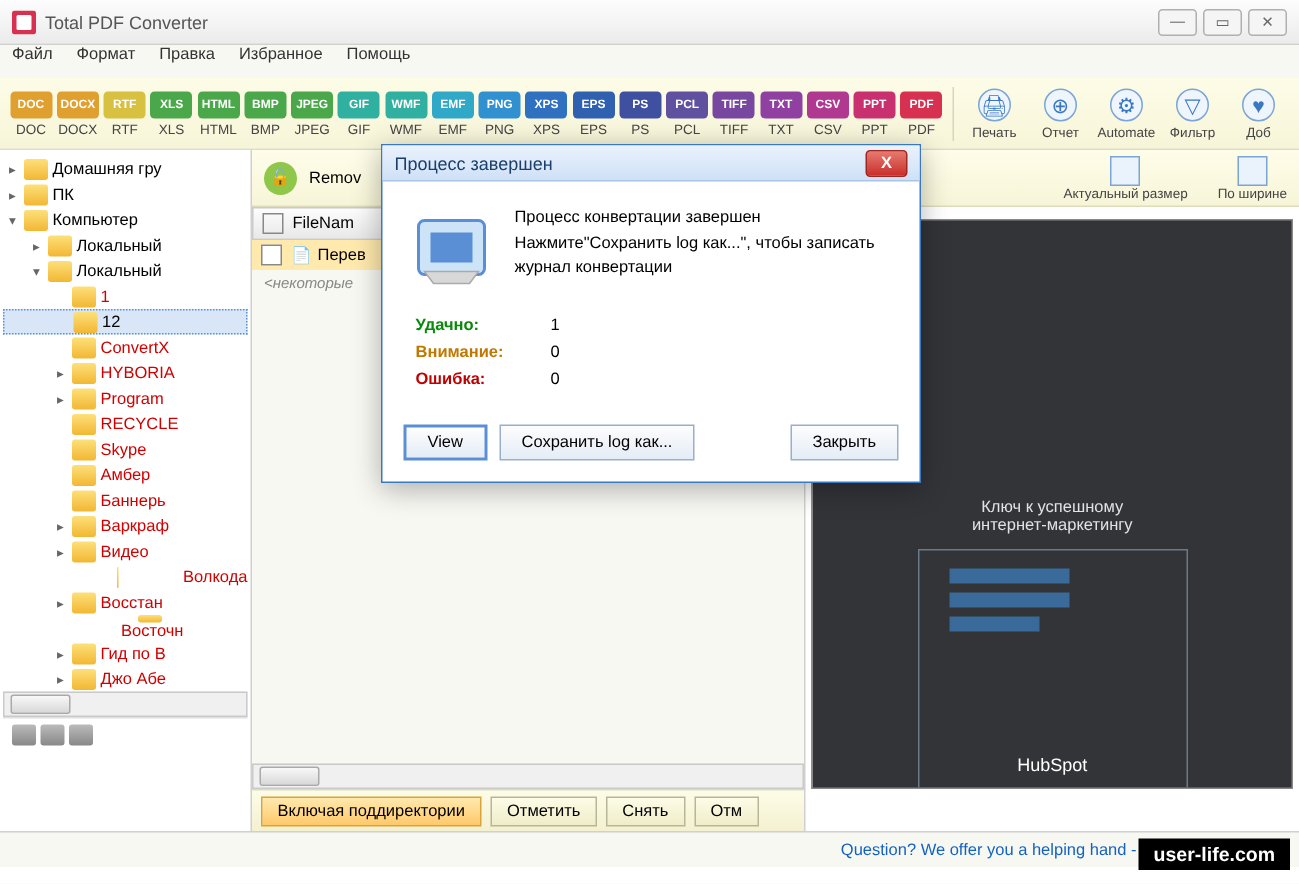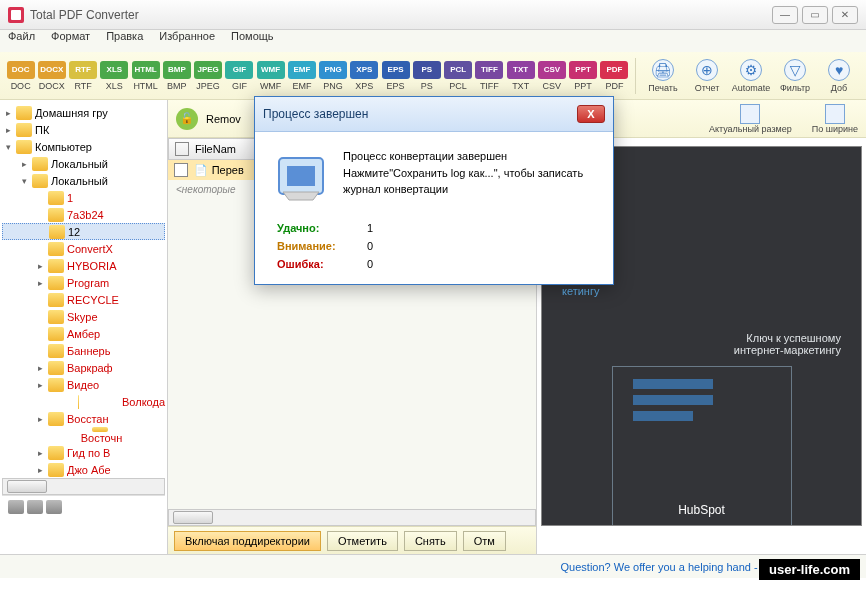--- a/index.html
+++ b/index.html
@@ -36,35 +36,35 @@
 .prevtool .lbl { font-size:9px; color:#444; }
 .filehdr { height:22px; background:linear-gradient(#fdfdfd,#e8e8e8); border:1px solid #cacaca; display:flex; align-items:center; padding:0 6px; margin:0; }
 .filehdr .chk { width:14px; height:14px; border:1px solid #888; margin-right:6px; }
 .filerow { height:20px; background:#ffe9ad; display:flex; align-items:center; padding:0 6px; font-size:11px; }
 .filerow .chk { width:14px; height:14px; border:1px solid #888; background:#fff; margin-right:6px; }
 .note { color:#888; padding:4px 8px; font-style:italic; font-size:10px; }
 .preview { width:330px; background:#fff; border-left:1px solid #d0d0d0; padding:8px 4px 4px; }
 .pvbox { width:100%; height:380px; background:#333438; border:1px solid #888; position:relative; overflow:hidden; color:#dfe3e6; padding:30px 20px 10px; }
 .pvbox h1 { font-size:26px; font-weight:300; line-height:1.2; margin-bottom:30px; }
 .pvbox h1 b { color:#5aa7e0; }
-.pvbox .sub { font-size:10px; text-align:right; margin-bottom:10px;margin-top:22px; }
+.pvbox .sub { font-size:10px; text-align:center; margin-bottom:10px;margin-top:22px; }
 .pvbox .device { width:180px; height:160px; border:1px solid #6a7a88; margin:0 auto; position:relative; }
 .pvbox .hub { position:absolute; bottom:8px; left:0; right:0; text-align:center; font-size:12px; color:#fff; }
 .bottombar { height:28px; background:linear-gradient(#fdfce7,#f3f1d0); border-top:1px solid #dedcbb; display:flex; align-items:center; padding:0 6px; gap:6px; }
 .btn { height:20px; padding:0 10px; border:1px solid #b8b698; background:linear-gradient(#fdfce7,#efedc8); cursor:pointer; font-size:11px; }
 .btn.hl { background:linear-gradient(#ffe9ad,#ffc96b); border-color:#d9a43a; }
 .statusbar { height:24px; background:#f7f8f2; border-top:1px solid #d0d0d0; display:flex; align-items:center; padding:0 8px; color:#1462c0; }
 .statusbar .right { margin-left:auto; display:flex; align-items:center; gap:8px; }
 .fbic { width:14px; height:14px; background:#3b5998; color:#fff; display:flex; align-items:center; justify-content:center; font-weight:bold; }
 .watermark { position:absolute; bottom:9px; right:6px; background:#000; color:#fff; padding:3px 10px; font-size:13px; font-weight:bold; z-index:100; }
 .scrollh { height:17px; background:#f0f0f0; border:1px solid #cacaca; display:flex; align-items:center; }
 .scrollh .thumb { width:40px; height:13px; background:linear-gradient(#f8f8f8,#d8d8d8); border:1px solid #aaa; margin-left:4px; border-radius:2px; }
 
 .dialog { position:absolute; left:254px; top:96px; width:360px; background:#fff; border:1px solid #3a78c2; box-shadow:0 4px 18px rgba(0,0,0,0.3); z-index:50; }
-.dlgtitle { height:35px; background:linear-gradient(#eaf2fc,#cfe1f7); display:flex; align-items:center; padding:0 8px; border-bottom:1px solid #a8c5e8; }
+.dlgtitle { height:24px; background:linear-gradient(#eaf2fc,#cfe1f7); display:flex; align-items:center; padding:0 8px; border-bottom:1px solid #a8c5e8; }
 .dlgtitle .t { color:#1a3f6b; font-size:12px; }
 .dlgtitle .x { margin-left:auto; width:28px; height:18px; background:linear-gradient(#e67a6f,#c9302c); border:1px solid #a02622; border-radius:3px; color:#fff; display:flex; align-items:center; justify-content:center; font-weight:bold; cursor:pointer; }
 .dlgbody { padding:16px 18px 8px; }
 .dlgtop { display:flex; gap:14px; margin-bottom:18px; }
 .dlgic { width:56px; height:56px; flex-shrink:0; }
 .dlgmsg { font-size:12px; color:#000000; line-height:1.5; }
 .stats { font-size:13px; margin-left:4px; }
 .stats div { display:flex; margin-bottom:6px; }
 .stats .k { width:90px; font-weight:bold; }
 .stats .ok .k { color:#0a8a0a; }
@@ -231,25 +231,20 @@
         <div class="row" style="padding-left: 20px;">
           <span class="arr">▾</span>
           <span class="ic fld"></span>
           <span class="">Локальный</span>
         </div>
         <div class="row" style="padding-left: 36px;">
           <span class="arr"></span>
           <span class="ic fld"></span>
           <span class="red">1</span>
         </div>
-        <div class="row" style="padding-left: 36px;">
-          <span class="arr"></span>
-          <span class="ic fld"></span>
-          <span class="red">7a3b24</span>
-        </div>
         <div class="row sel" style="padding-left: 36px;">
           <span class="arr"></span>
           <span class="ic fld"></span>
           <span class="">12</span>
         </div>
         <div class="row" style="padding-left: 36px;">
           <span class="arr"></span>
           <span class="ic fld"></span>
           <span class="red">ConvertX</span>
         </div>
@@ -425,13 +420,19 @@
       <div class="warn">
           <span class="k">Внимание:</span>
           <span>0</span>
         </div>
       <div class="err">
           <span class="k">Ошибка:</span>
           <span>0</span>
         </div>
     </div>
   </div>
+  <div class="dlgbtns">
+    <button class="dlgbtn primary">View</button>
+    <button class="dlgbtn">Сохранить log как...</button>
+    <div style="flex:1"></div>
+    <button class="dlgbtn">Закрыть</button>
+  </div>
 </div>
 
 </body></html>

